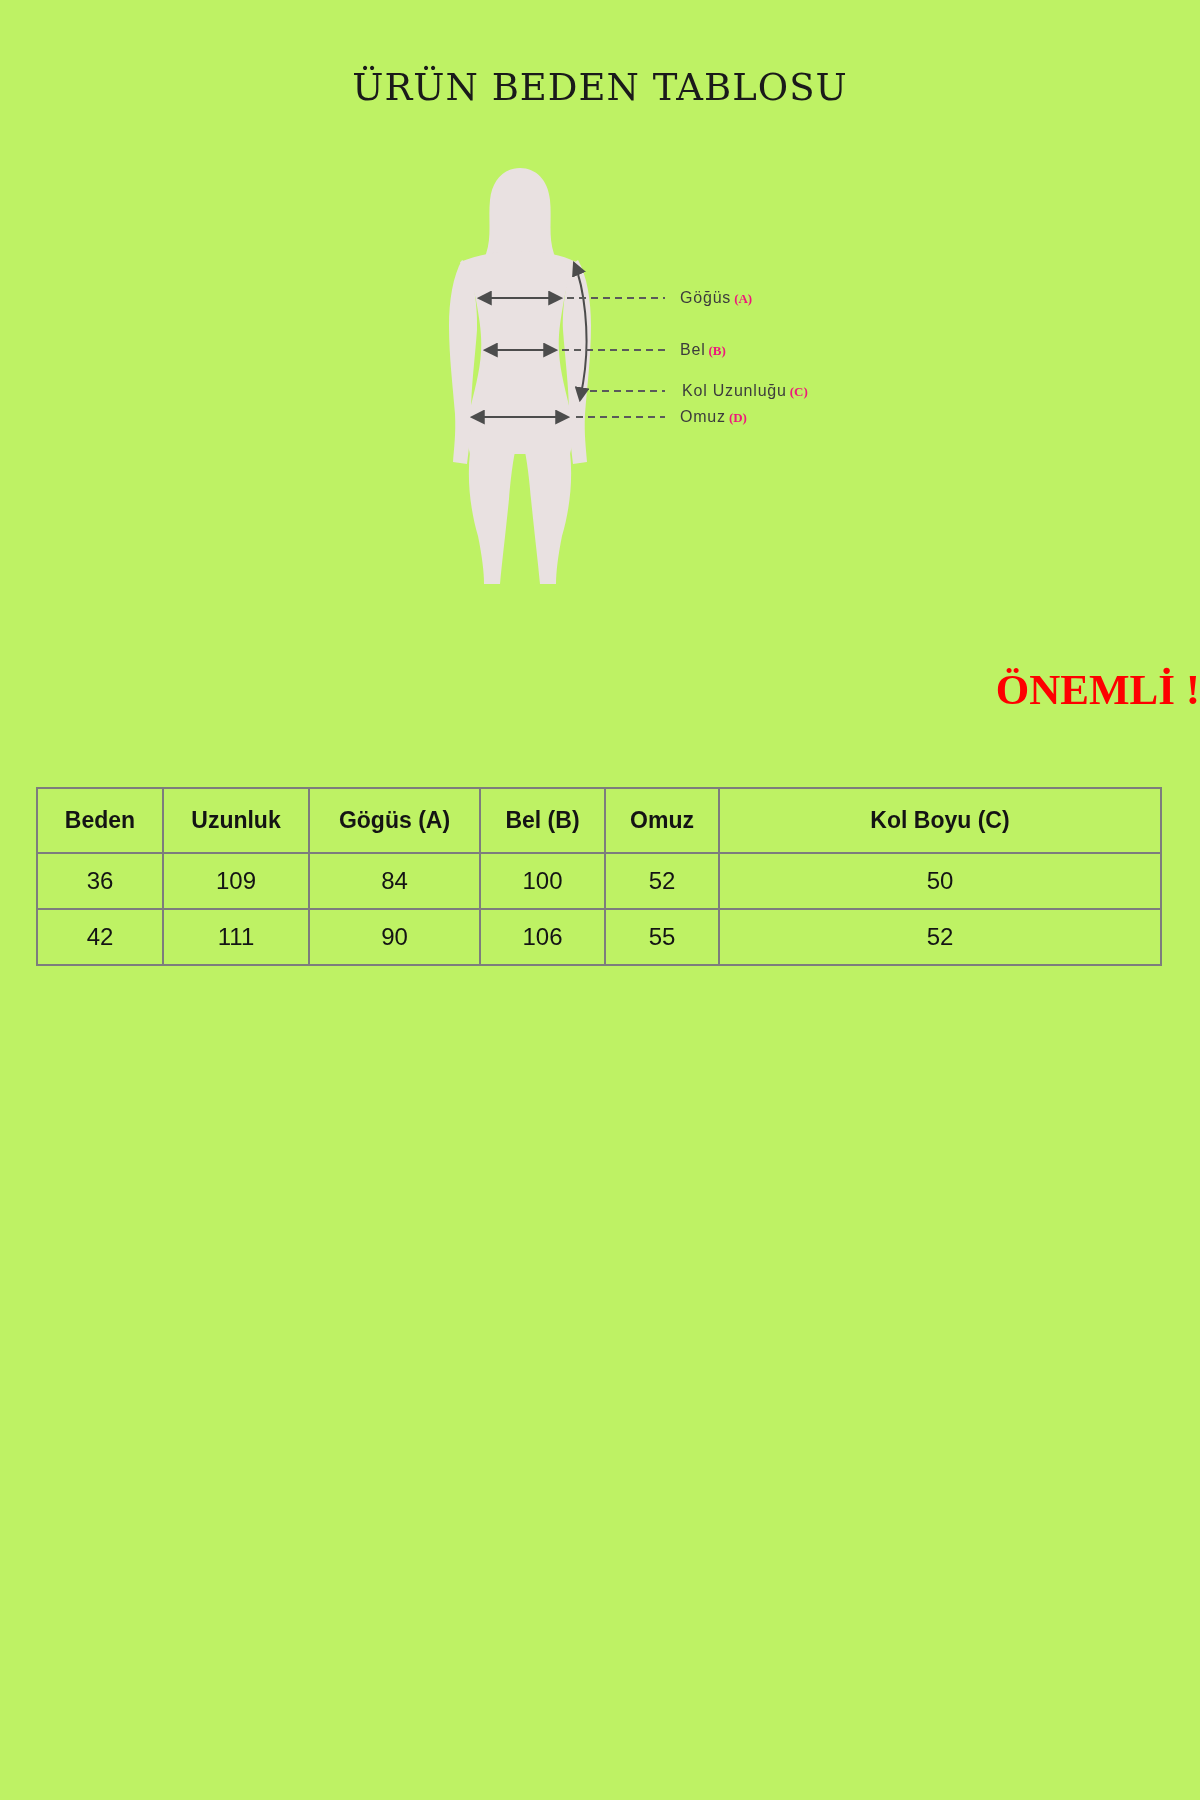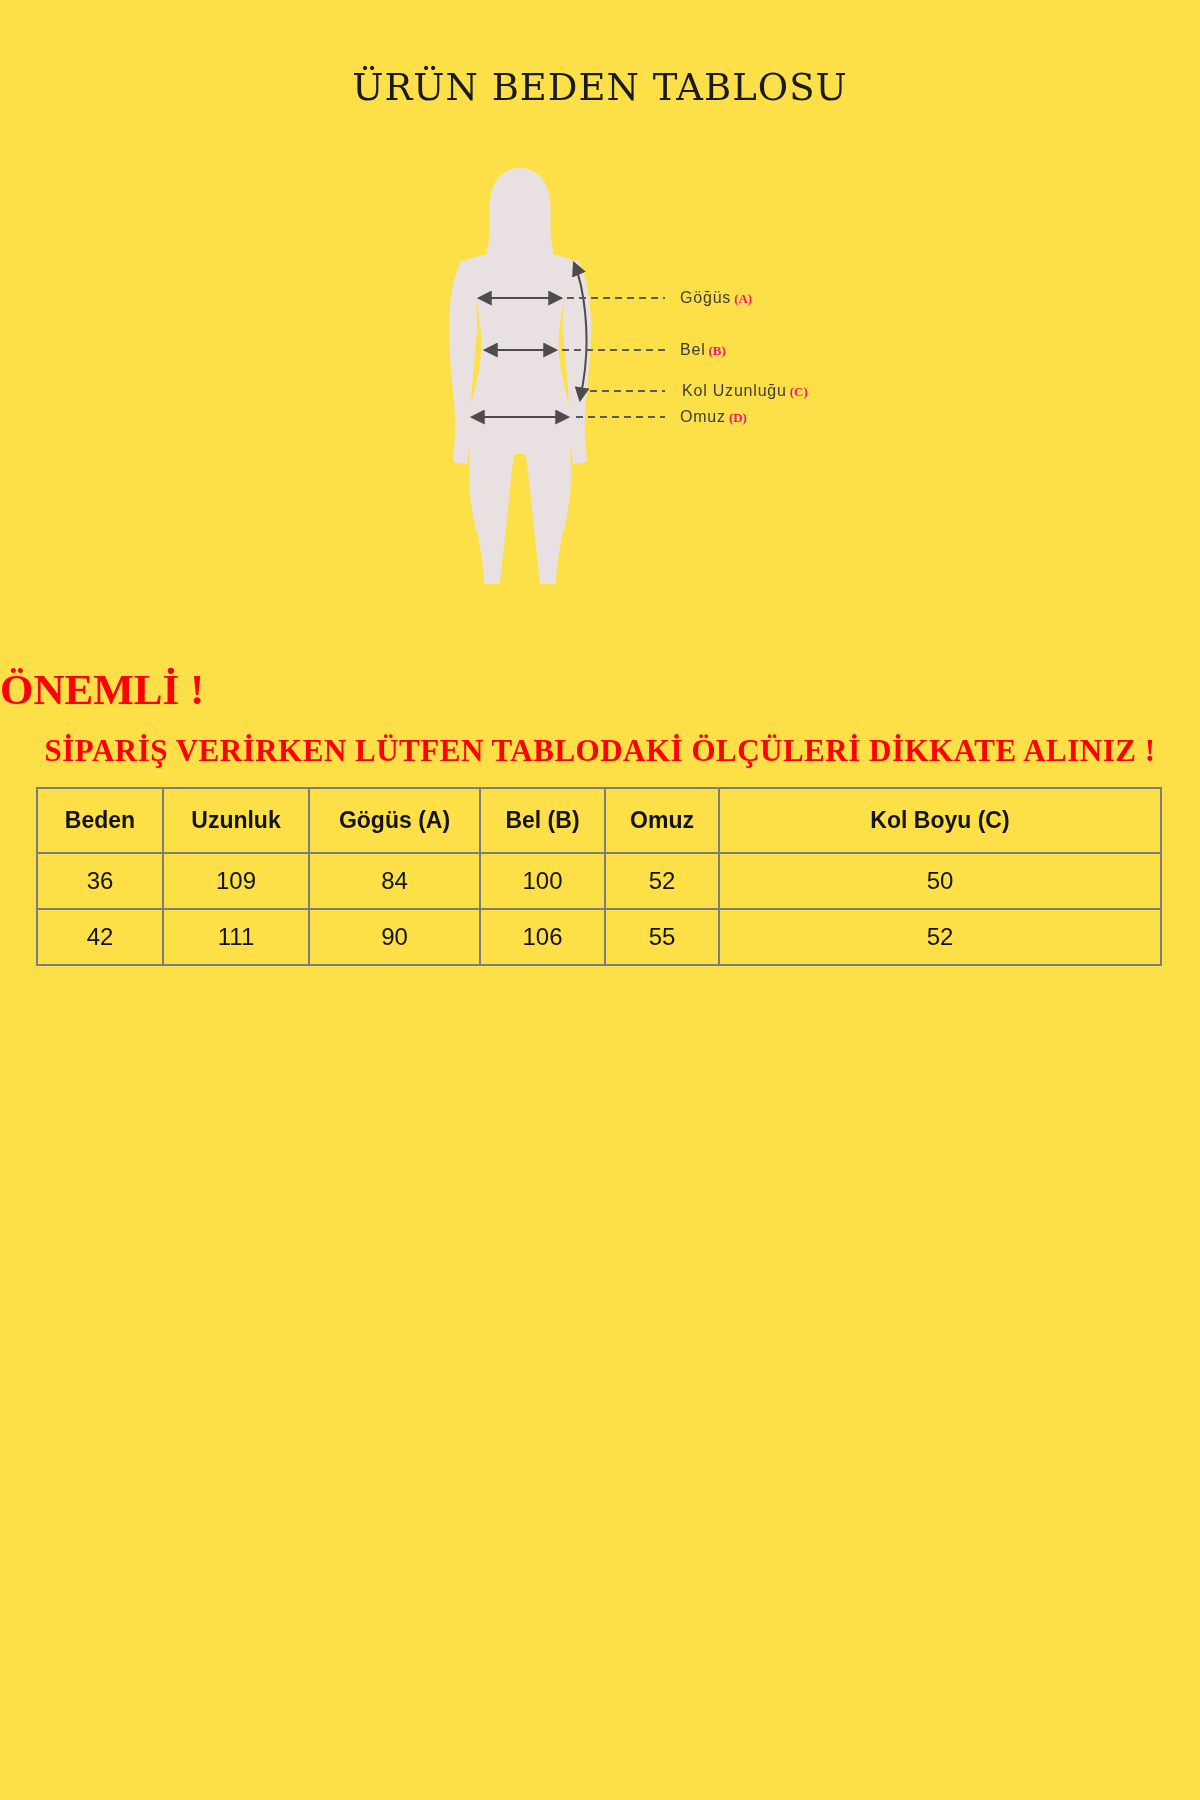--- a/index.html
+++ b/index.html
@@ -11,21 +11,21 @@
     --warning-red:#fe0000;
     --table-border-color:#7d7d7d;
     --table-text-color:#141414;
     --title-color:#1a1a1a;
   }
   *{margin:0;padding:0;box-sizing:border-box;}
   html,body{background:#ffffff;}
   .page{
     position:relative;
     width:1200px;height:1800px;
-    background:#fde047;
+    background:#bef264;
     overflow:hidden;
     font-family:"Liberation Sans",sans-serif;
   }
   .title{
     position:absolute;top:66px;left:0;width:1200px;
     text-align:center;
     font-family:"DejaVu Serif","Liberation Serif",serif;
     font-weight:400;
     font-size:37px;line-height:44px;
     color:var(--title-color);
@@ -46,21 +46,21 @@
   .m-letter{
     font-family:"Liberation Serif",serif;
     font-weight:700;
     font-size:13px;
     color:var(--accent-pink);
     margin-left:3px;
     letter-spacing:0;
   }
   .heading-important{
     position:absolute;top:666px;left:0;width:1200px;
-    text-align:left;
+    text-align:right;
     font-family:"Liberation Serif",serif;
     font-weight:700;
     font-size:43px;line-height:48px;
     color:var(--warning-red);
   }
   .warning-line{
     position:absolute;top:733px;left:0;width:1200px;
     text-align:center;
     font-family:"Liberation Serif",serif;
     font-weight:700;
@@ -132,21 +132,20 @@
     </div>
     <div class="m-label" style="left:682px;top:373px;">
       <span>Kol Uzunluğu</span><span class="m-letter">(C)</span>
     </div>
     <div class="m-label" style="left:680px;top:399px;">
       <span>Omuz</span><span class="m-letter">(D)</span>
     </div>
   </div>
 
   <div class="heading-important">ÖNEMLİ !</div>
-  <div class="warning-line">SİPARİŞ VERİRKEN LÜTFEN TABLODAKİ ÖLÇÜLERİ DİKKATE ALINIZ !</div>
 
   <table class="size-table">
     <colgroup>
       <col style="width:126px">
         <col style="width:146px">
         <col style="width:171px">
       <col style="width:125px">
         <col style="width:114px">
         <col>
     </colgroup>

